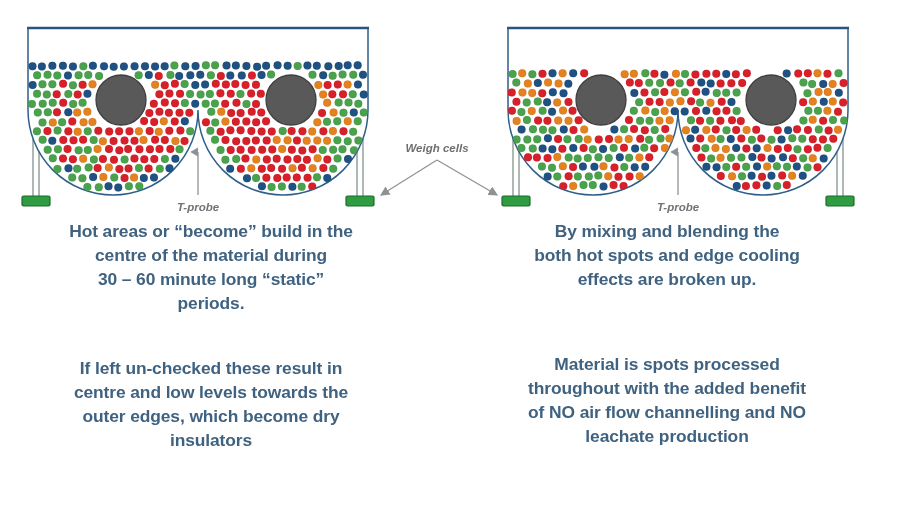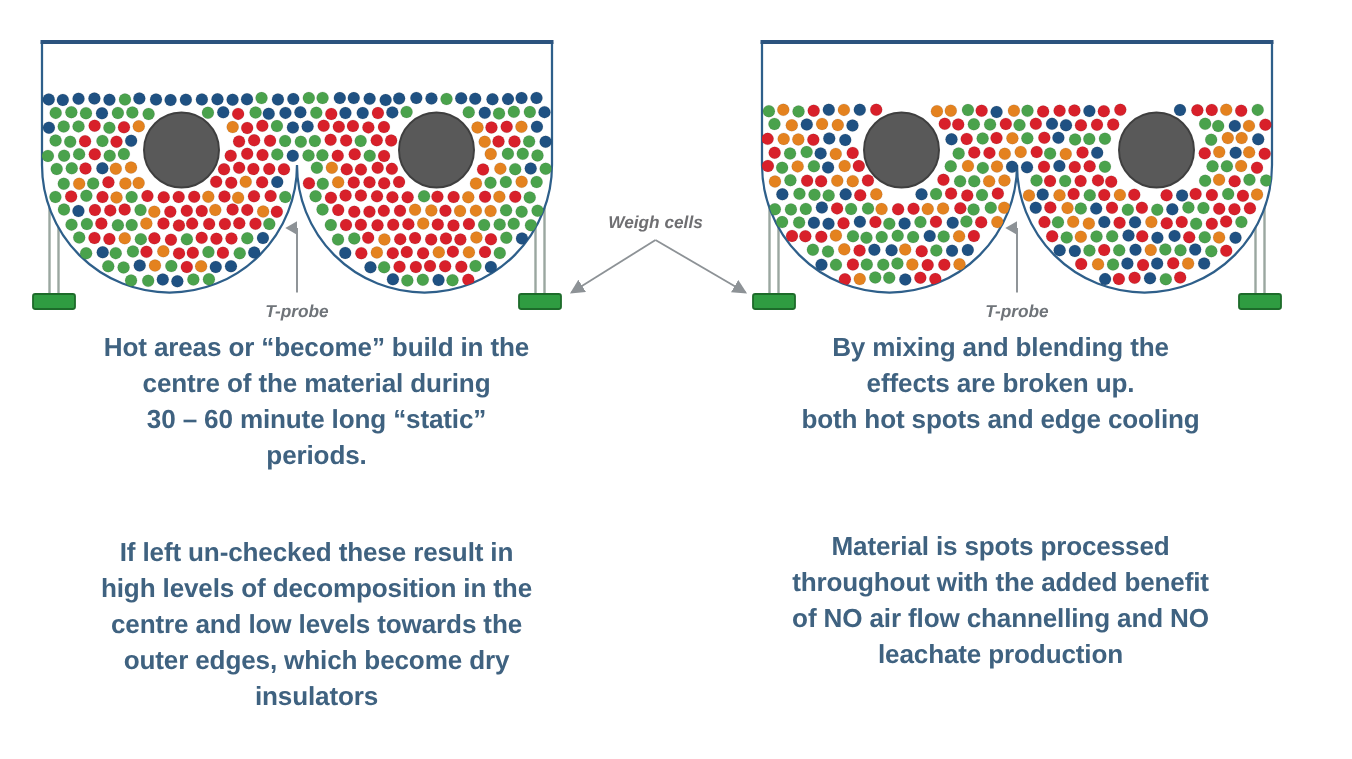--- a/index.html
+++ b/index.html
@@ -789,29 +789,28 @@
   </svg>
 
   <div class="caption cap-left cap-a" id="cap-lt">
       <div>Hot areas or “become” build in the</div>
       <div>centre of the material during</div>
       <div>30 – 60 minute long “static”</div>
       <div>periods.</div>
     </div>
   <div class="caption cap-left cap-b" id="cap-lb">
       <div>If left un-checked these result in</div>
-      <div>high levels of decomposition in the</div>
       <div>centre and low levels towards the</div>
       <div>outer edges, which become dry</div>
       <div>insulators</div>
     </div>
   <div class="caption cap-right cap-a" id="cap-rt">
       <div>By mixing and blending the</div>
+      <div>both hot spots and edge cooling</div>
       <div>effects are broken up.</div>
-      <div>both hot spots and edge cooling</div>
     </div>
   <div class="caption cap-right cap-b" id="cap-rb">
       <div>Material is spots processed</div>
       <div>throughout with the added benefit</div>
       <div>of NO air flow channelling and NO</div>
       <div>leachate production</div>
     </div>
 
 </div>
 

